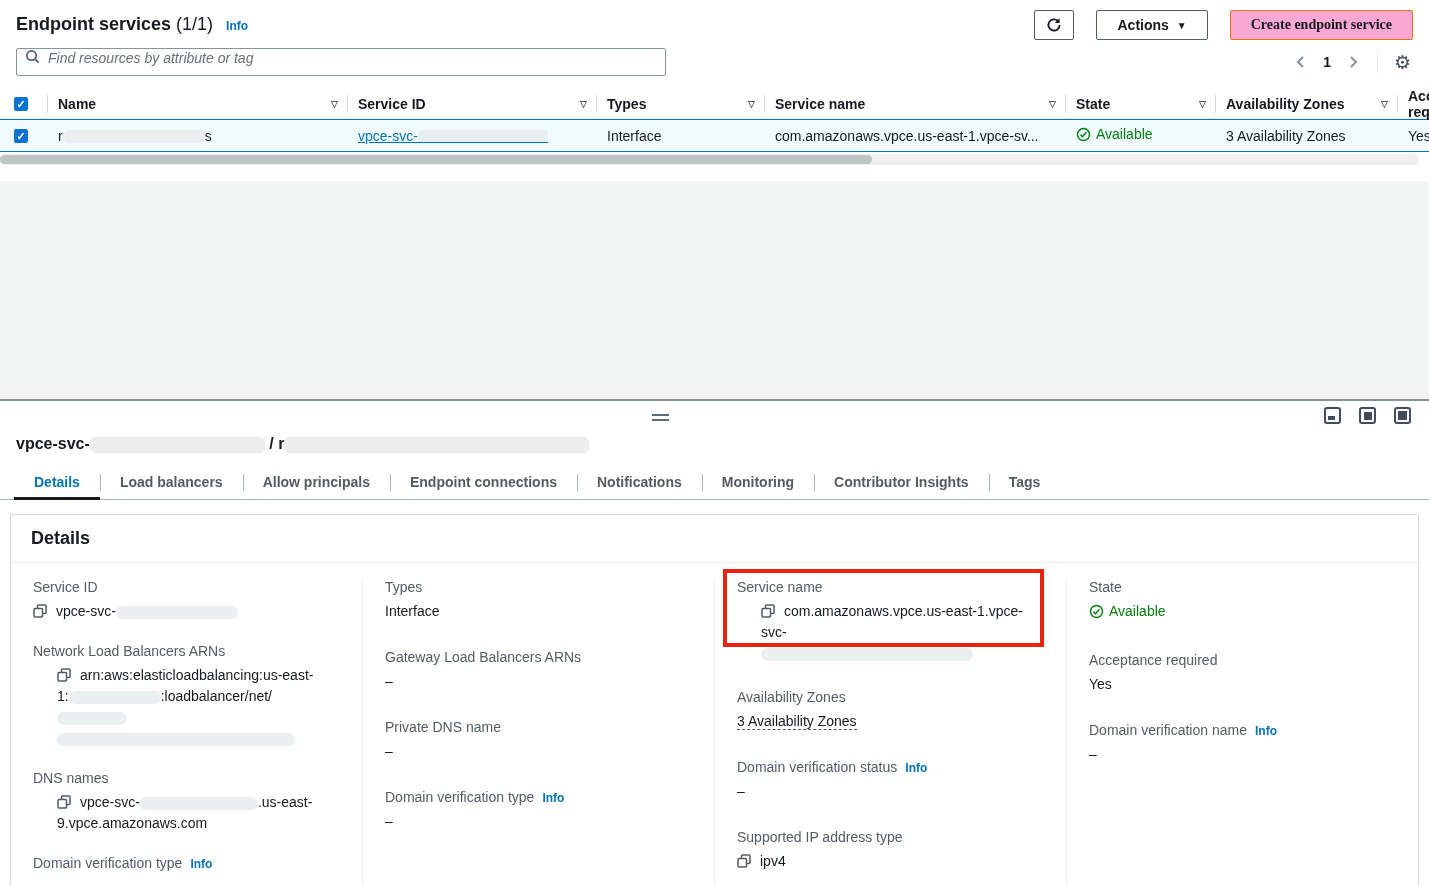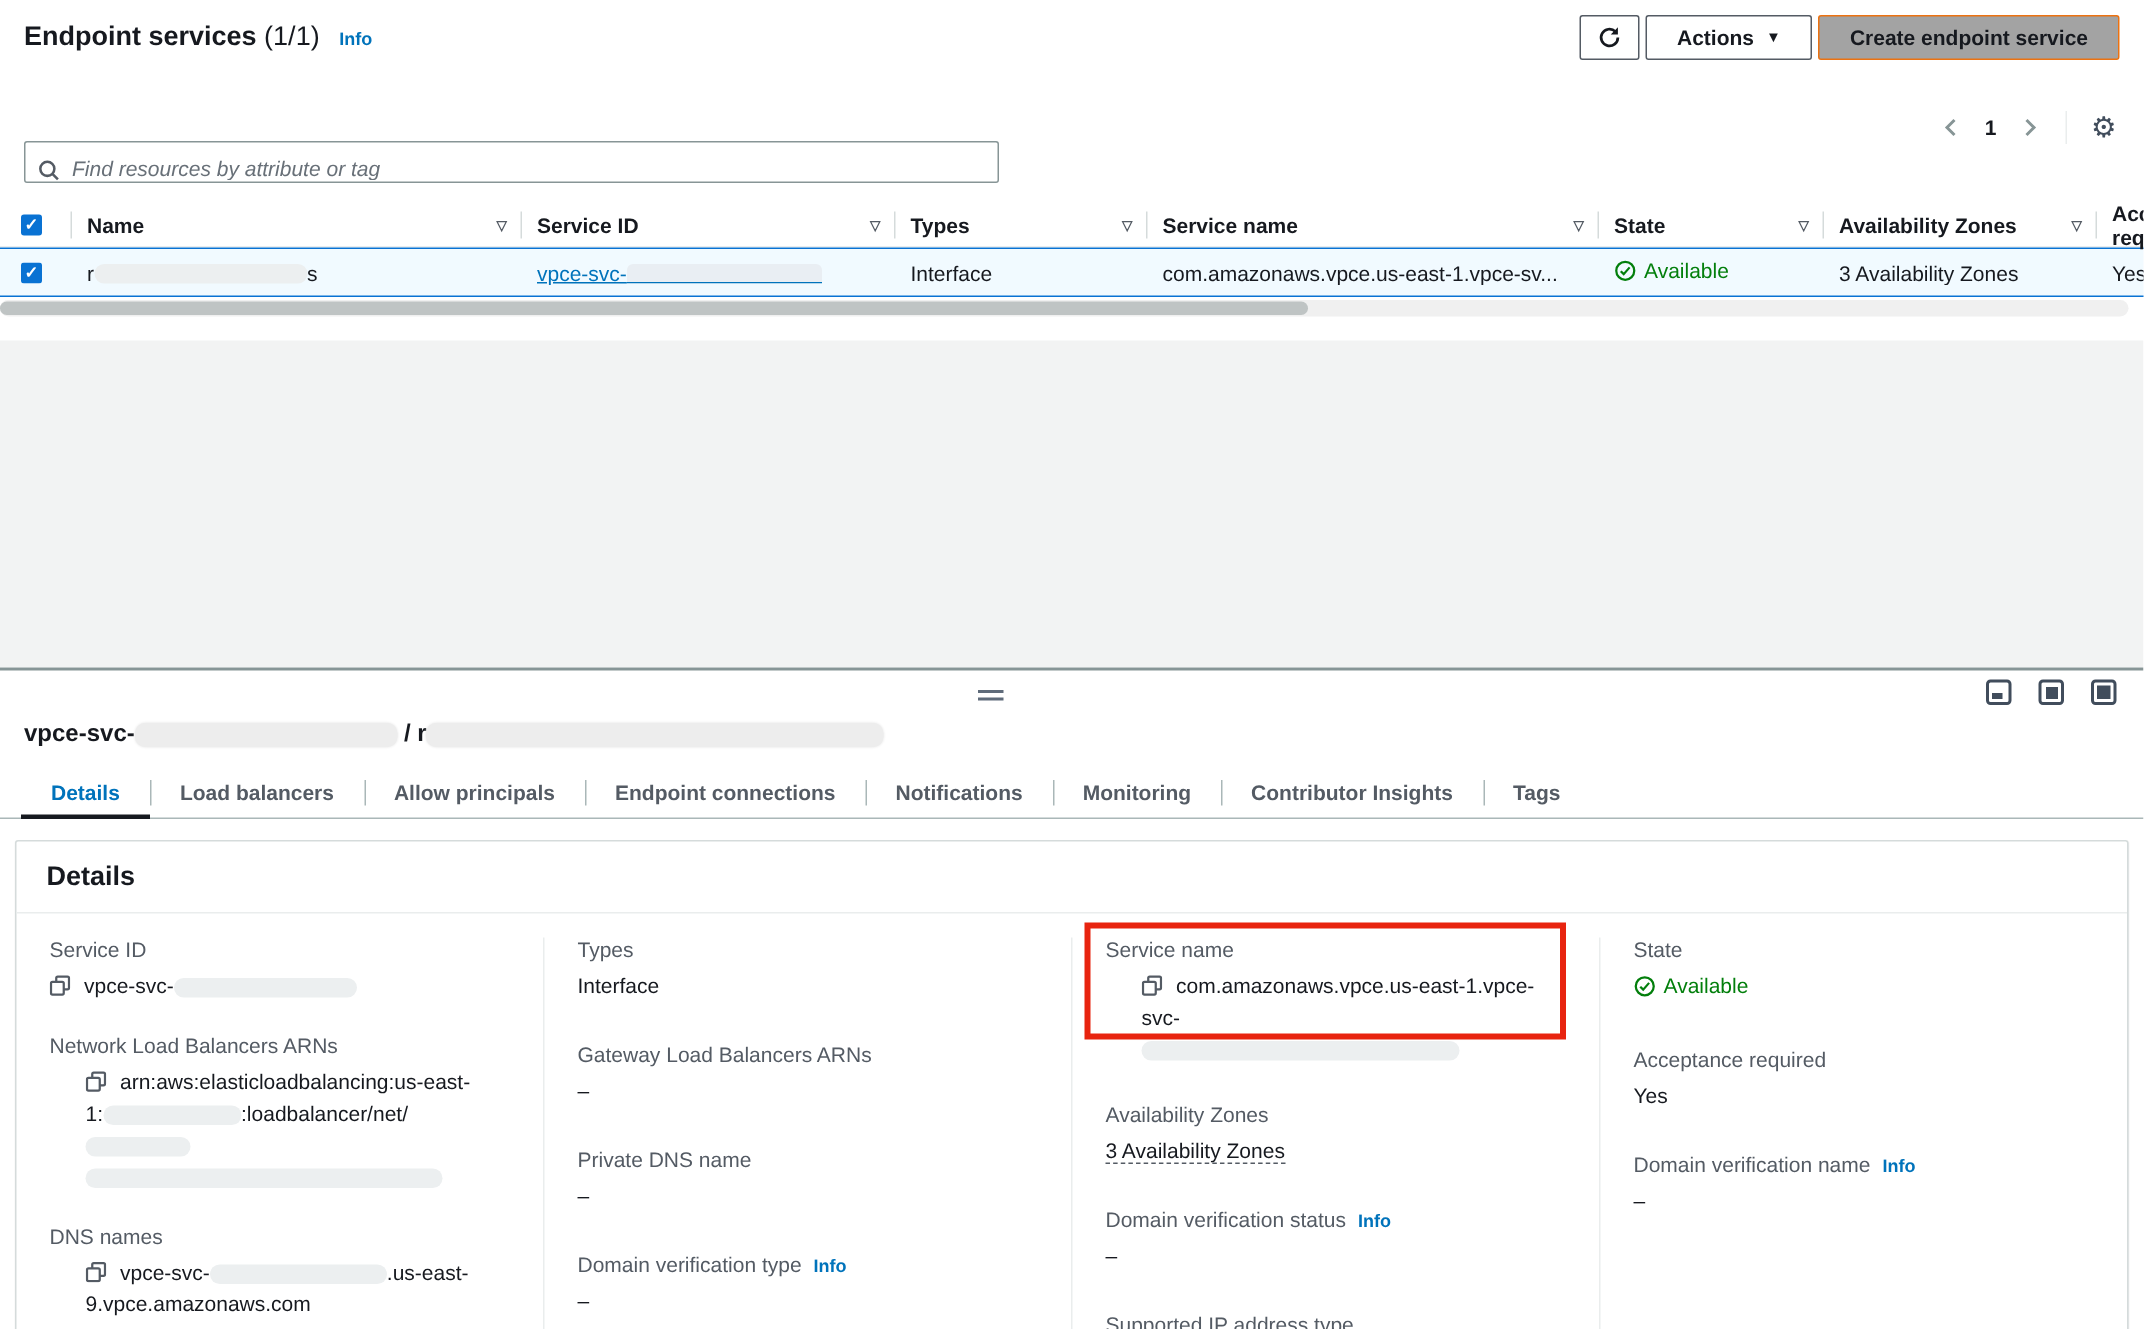--- a/index.html
+++ b/index.html
@@ -8,30 +8,30 @@
     width:1429px; height:886px; overflow:hidden;
     font-family:"Liberation Sans", sans-serif;
     color:#16191f; background:#fff; font-size:14px;
   }
   
   .top { background:#fff; }
   .header-row { display:flex; justify-content:space-between; align-items:flex-start; padding:10px 16px 0 16px; }
   .page-title { font-size:18px; font-weight:bold; line-height:28px; }
   .page-title .count { font-weight:normal; }
   .info-link { color:#0073bb; font-size:12px; font-weight:bold; text-decoration:none; margin-left:8px; cursor:pointer; }
-  .toolbar { display:flex; gap:4px; align-items:center; }
+  .toolbar { display:flex; gap:22px; align-items:center; }
   .btn { height:30px; border:1px solid #545b64; background:#fff; border-radius:2px;
          font-family:"Liberation Sans",sans-serif; font-size:14px; font-weight:bold; color:#16191f;
          display:inline-flex; align-items:center; justify-content:center; gap:8px; padding:0 20px; cursor:pointer; }
   .btn-icon { width:40px; padding:0; }
-  .btn-primary { background:#a3a3a3; border-color:#ec7211; color:#16191f; }
+  .btn-primary { background:#f9a8d4; border-color:#ec7211; color:#16191f;font-family:Liberation Serif, serif; }
   .caret { font-size:10px; color:#16191f; }
 
   .controls-row { display:flex; justify-content:space-between; align-items:center; padding:8px 16px 0 16px; }
-  .search-box { width:650px; height:28px; border:1px solid #879596; border-radius:2px; display:flex; align-items:flex-end; padding:0 8px; background:#fff;margin-top:46px; }
+  .search-box { width:650px; height:28px; border:1px solid #879596; border-radius:2px; display:flex; align-items:flex-start; padding:0 8px; background:#fff; }
   .search-box input { border:none; outline:none; flex:1; font-family:"Liberation Sans",sans-serif; font-size:14px; font-style:italic; color:#16191f; margin-left:6px; background:transparent; }
   .search-box input::placeholder { color:#687078; font-style:italic; }
   .pager { display:flex; align-items:center; gap:6px; }
   .pager .chev { background:none; border:none; padding:4px; cursor:pointer; display:flex; align-items:center; }
   .pager .pagenum { font-weight:bold; padding:0 6px; }
   .pager .sep { width:1px; height:22px; background:#eaeded; margin:0 8px; }
   .gear { background:none; border:none; cursor:pointer; font-family:"DejaVu Sans",sans-serif; font-size:19px; color:#414d5c; line-height:1; padding:0 2px; }
 
   
   .tbl { margin-top:14px; width:1520px; }

